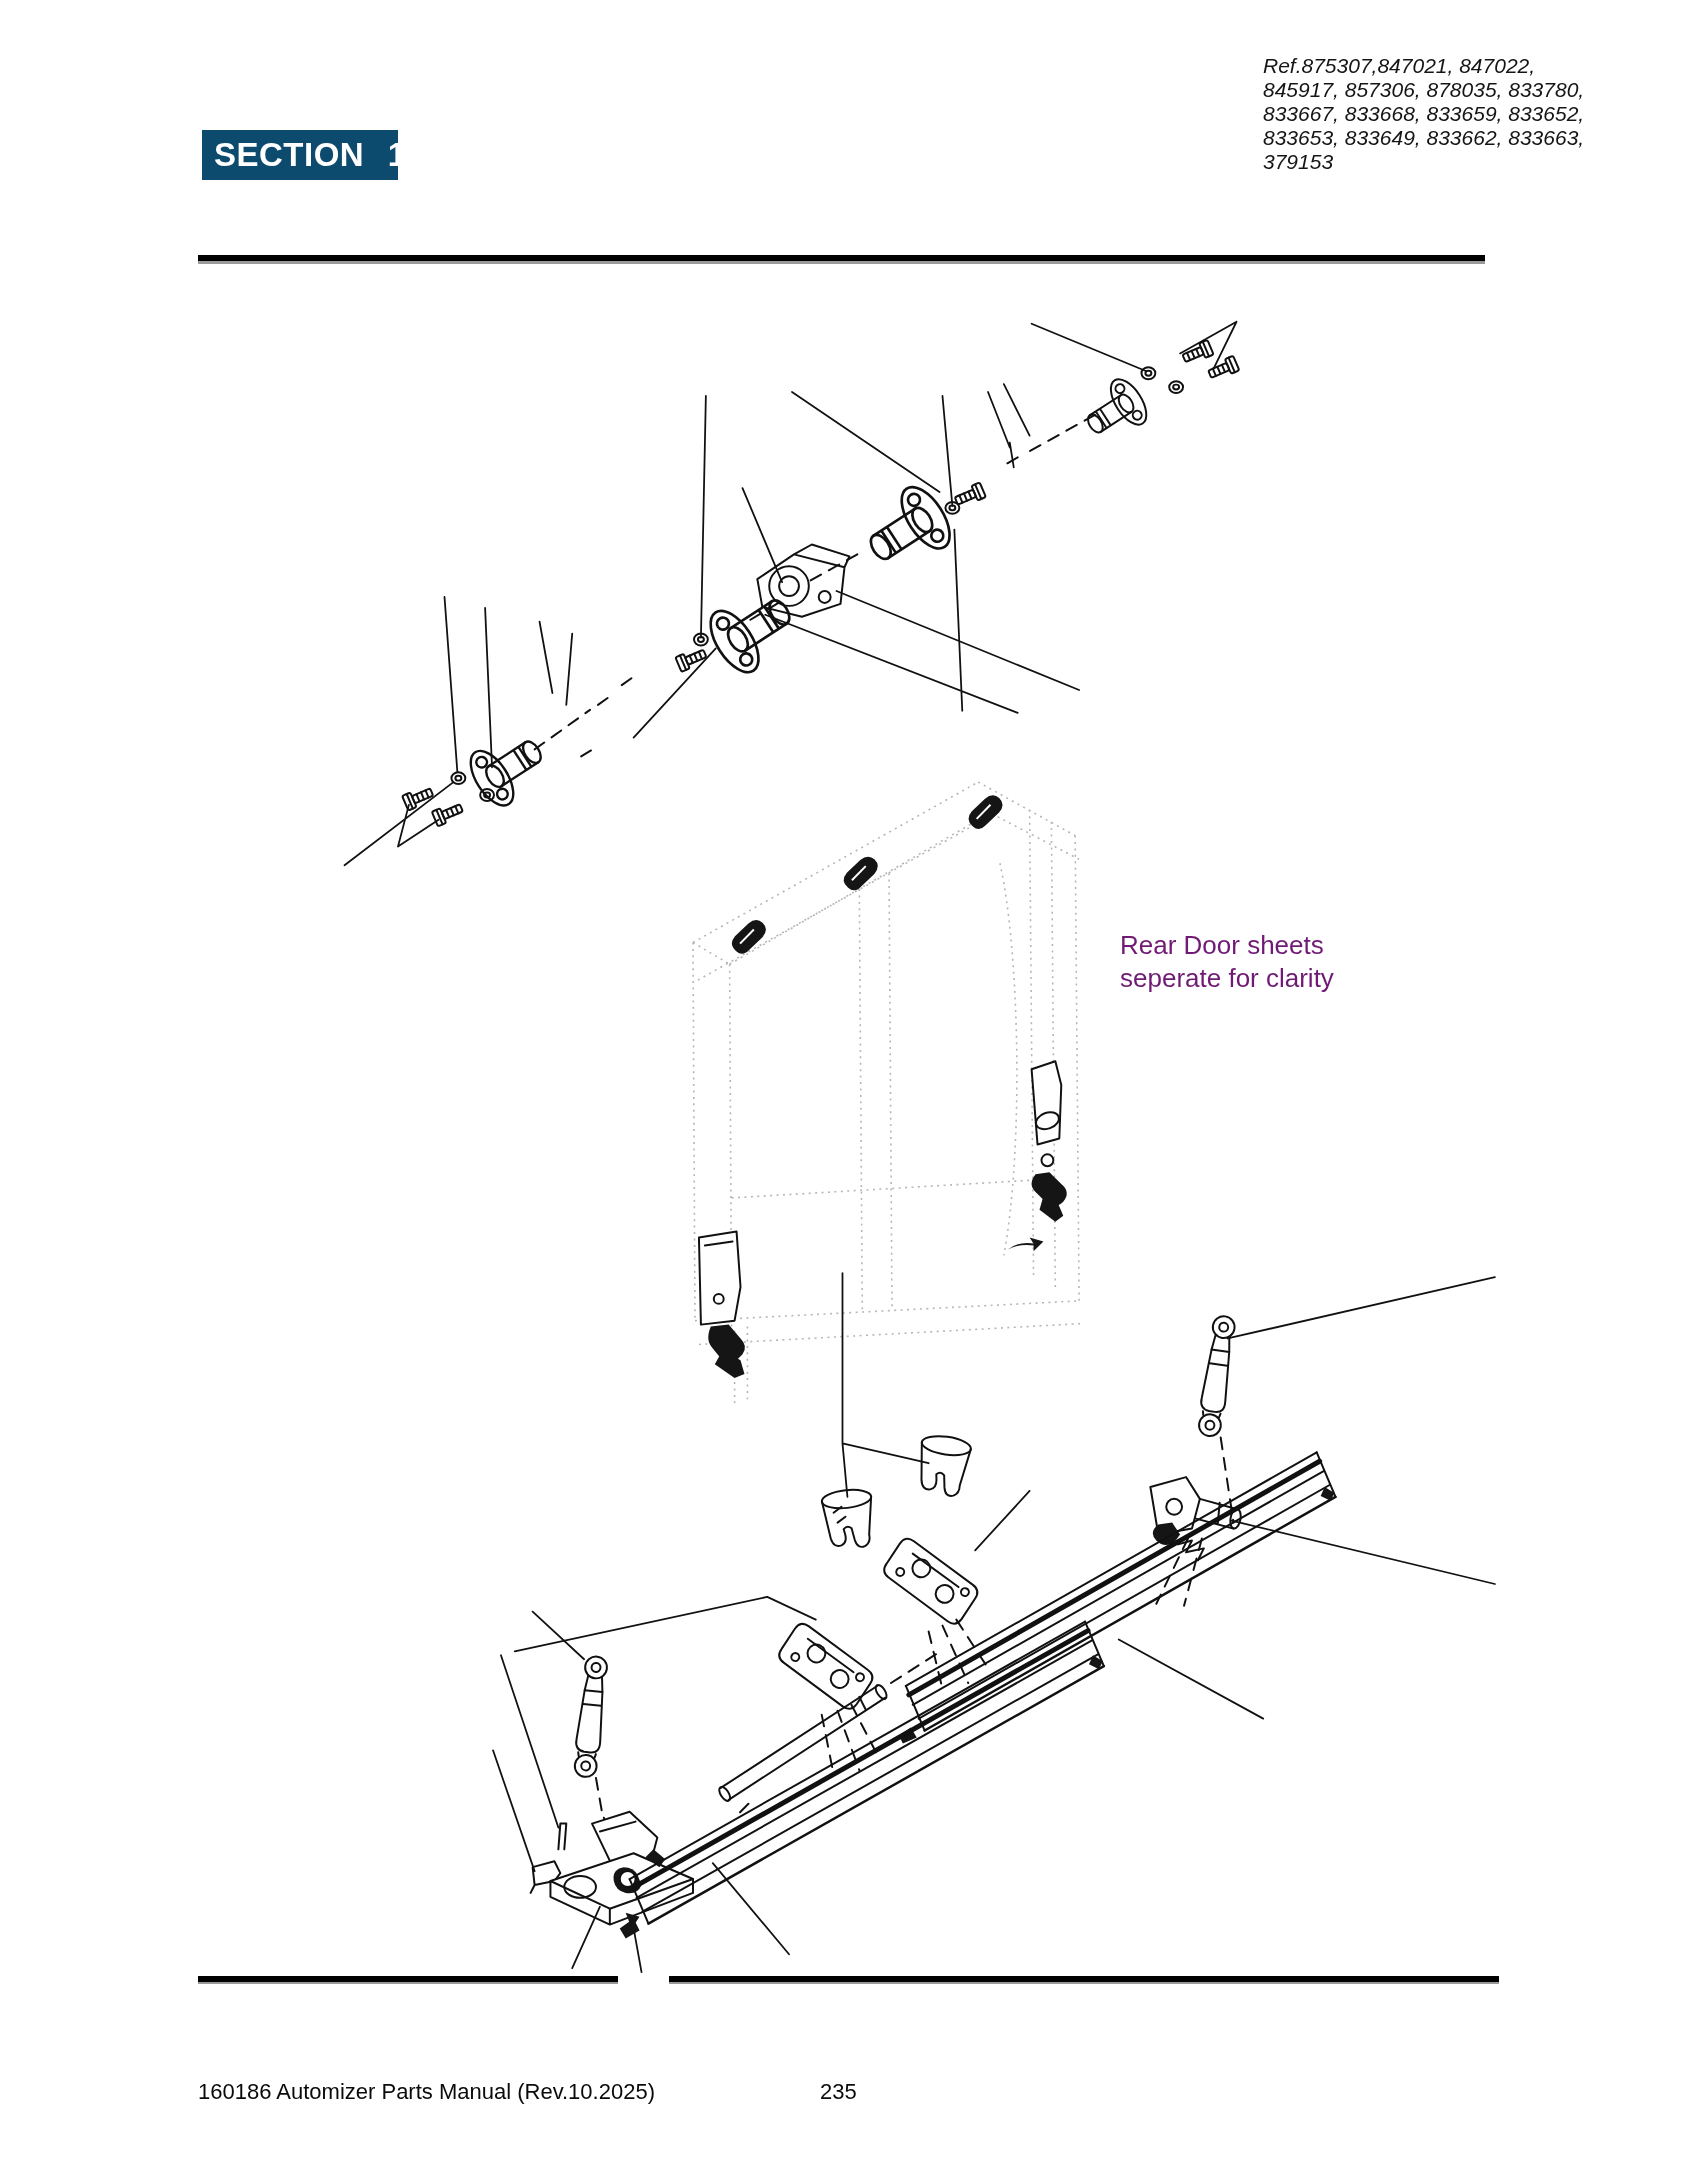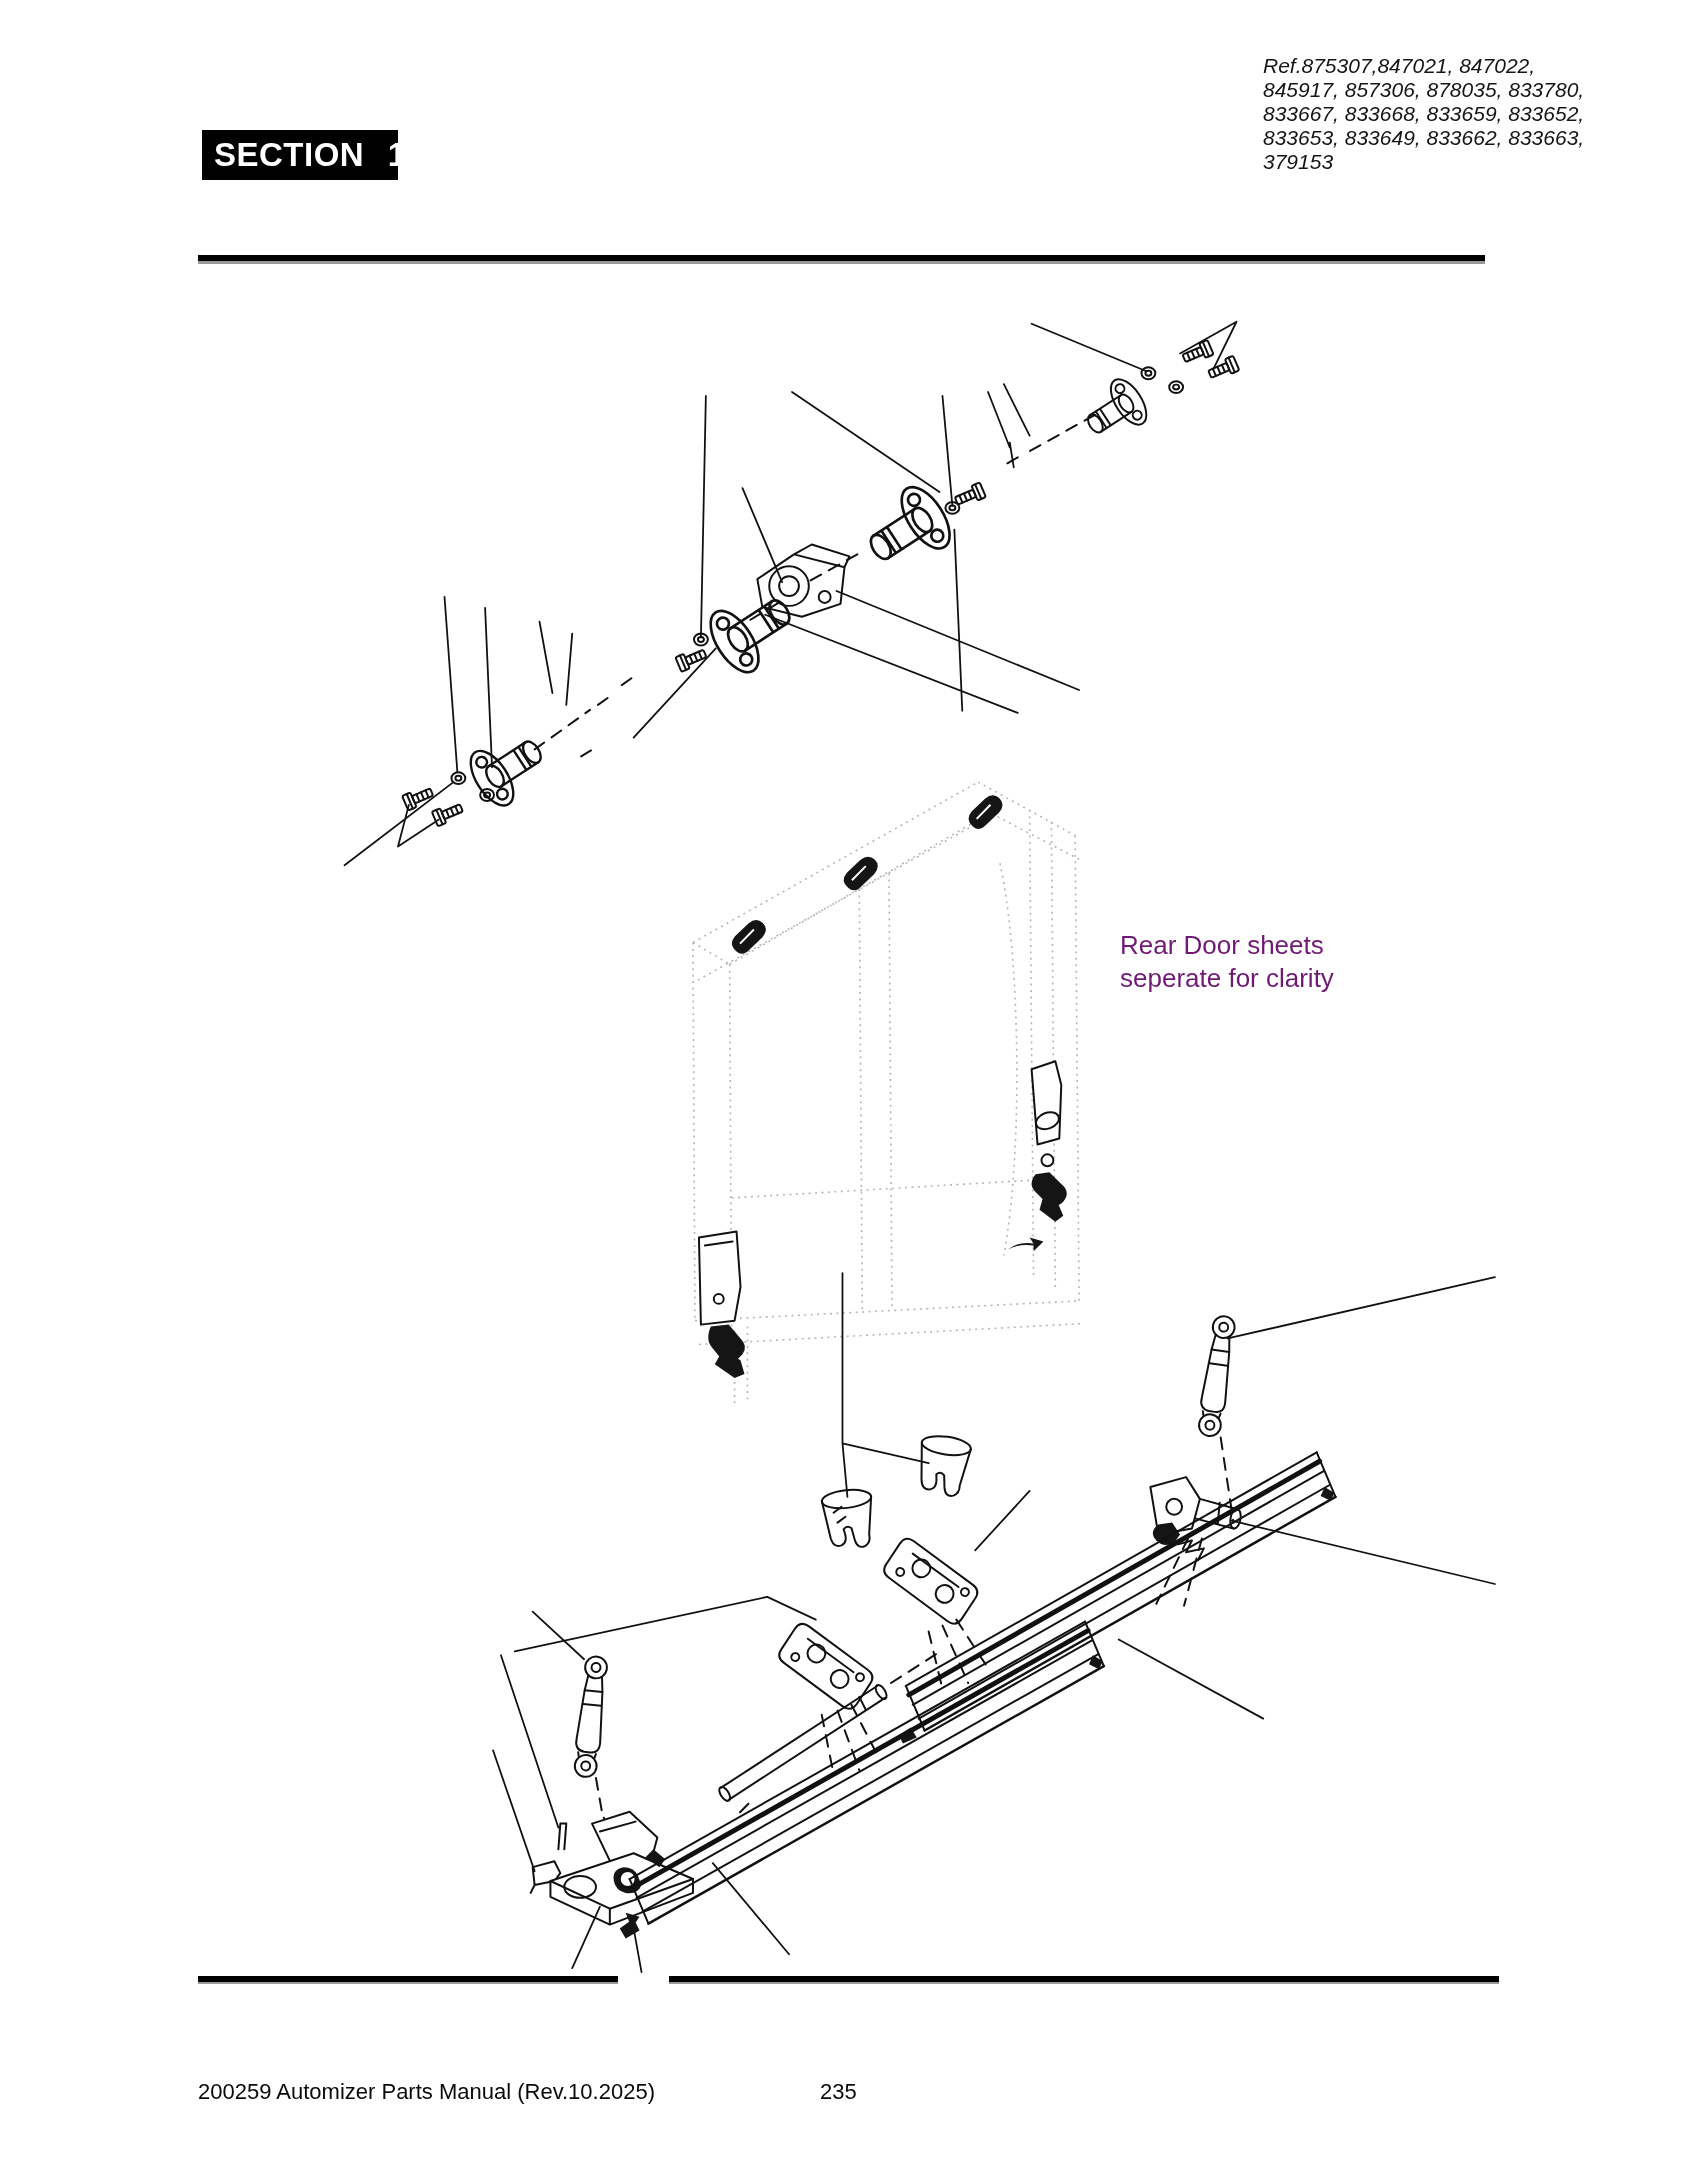--- a/index.html
+++ b/index.html
@@ -8,21 +8,21 @@
     font-family:"Liberation Sans", sans-serif; color:#111; overflow:hidden;
     margin:0 auto;
   }
   .abs{position:absolute;}
   .ref-block{
     left:1221px; top:54px; width:327px;
     font-style:italic; font-size:21px; line-height:24px; color:#151515;margin-left:42px;
   }
   .section-badge{
     left:202px; top:130px; width:184px; height:50px;
-    background:#000000; color:#fff; font-size:33px; font-weight:bold;
+    background:#0c4a6e; color:#fff; font-size:33px; font-weight:bold;
     line-height:50px; padding-left:12px; letter-spacing:0.5px; word-spacing:14px;
     white-space:nowrap;
   }
   .page-title{
     left:200px; top:184px; margin:0; font-size:52px; font-weight:bold;
     letter-spacing:-1px; white-space:nowrap; color:#0a0a0a;
   }
   .title-rule{
     left:198px; top:255px; width:1287px; height:6px; background:#000;
     border-bottom:3px solid #9a9a9a;
@@ -257,17 +257,17 @@
     </g>
   </svg>
 
   <div class="abs note note-rear">
     <div>Rear Door sheets</div>
     <div>seperate for clarity</div>
   </div>
 
   <div class="abs bottom-rule left"></div>
   <div class="abs bottom-rule right"></div>
-  <div class="abs footer-line footer-manual">200259 Automizer Parts Manual (Rev.10.2025)</div>
+  <div class="abs footer-line footer-manual">160186 Automizer Parts Manual (Rev.10.2025)</div>
   <div class="abs footer-line footer-page">235</div>
 
 </div>
 
 
 </body></html>

